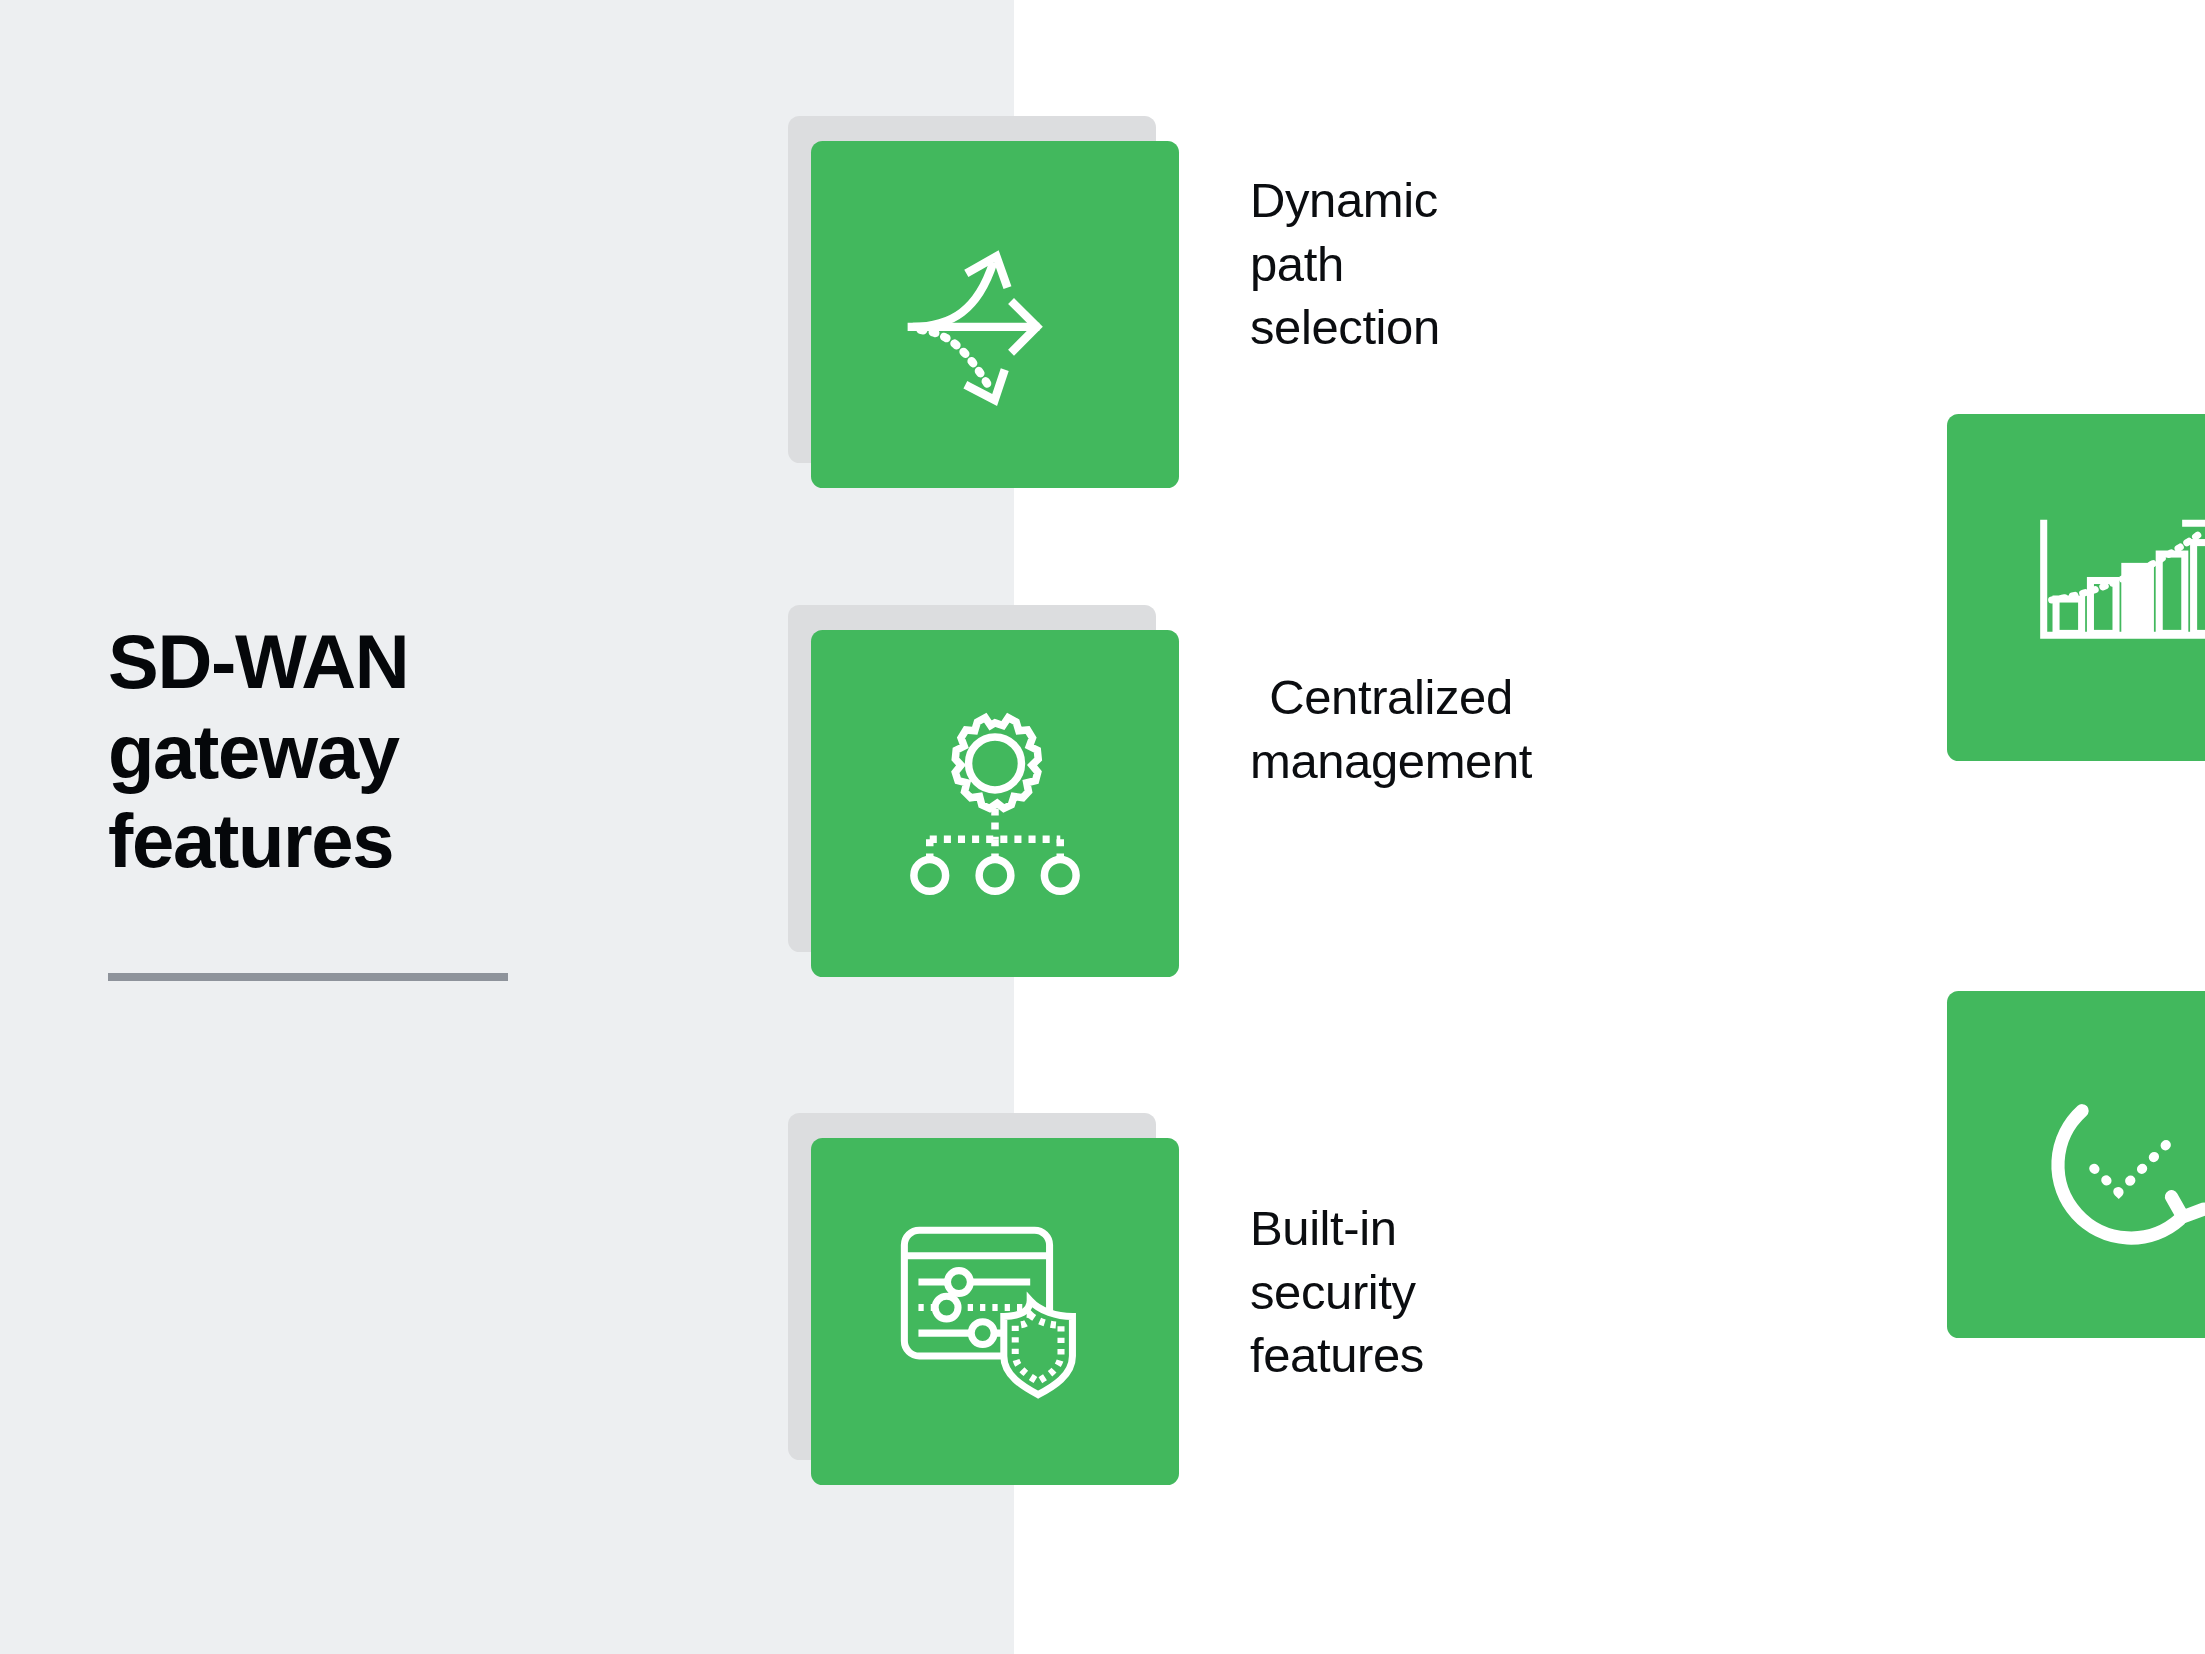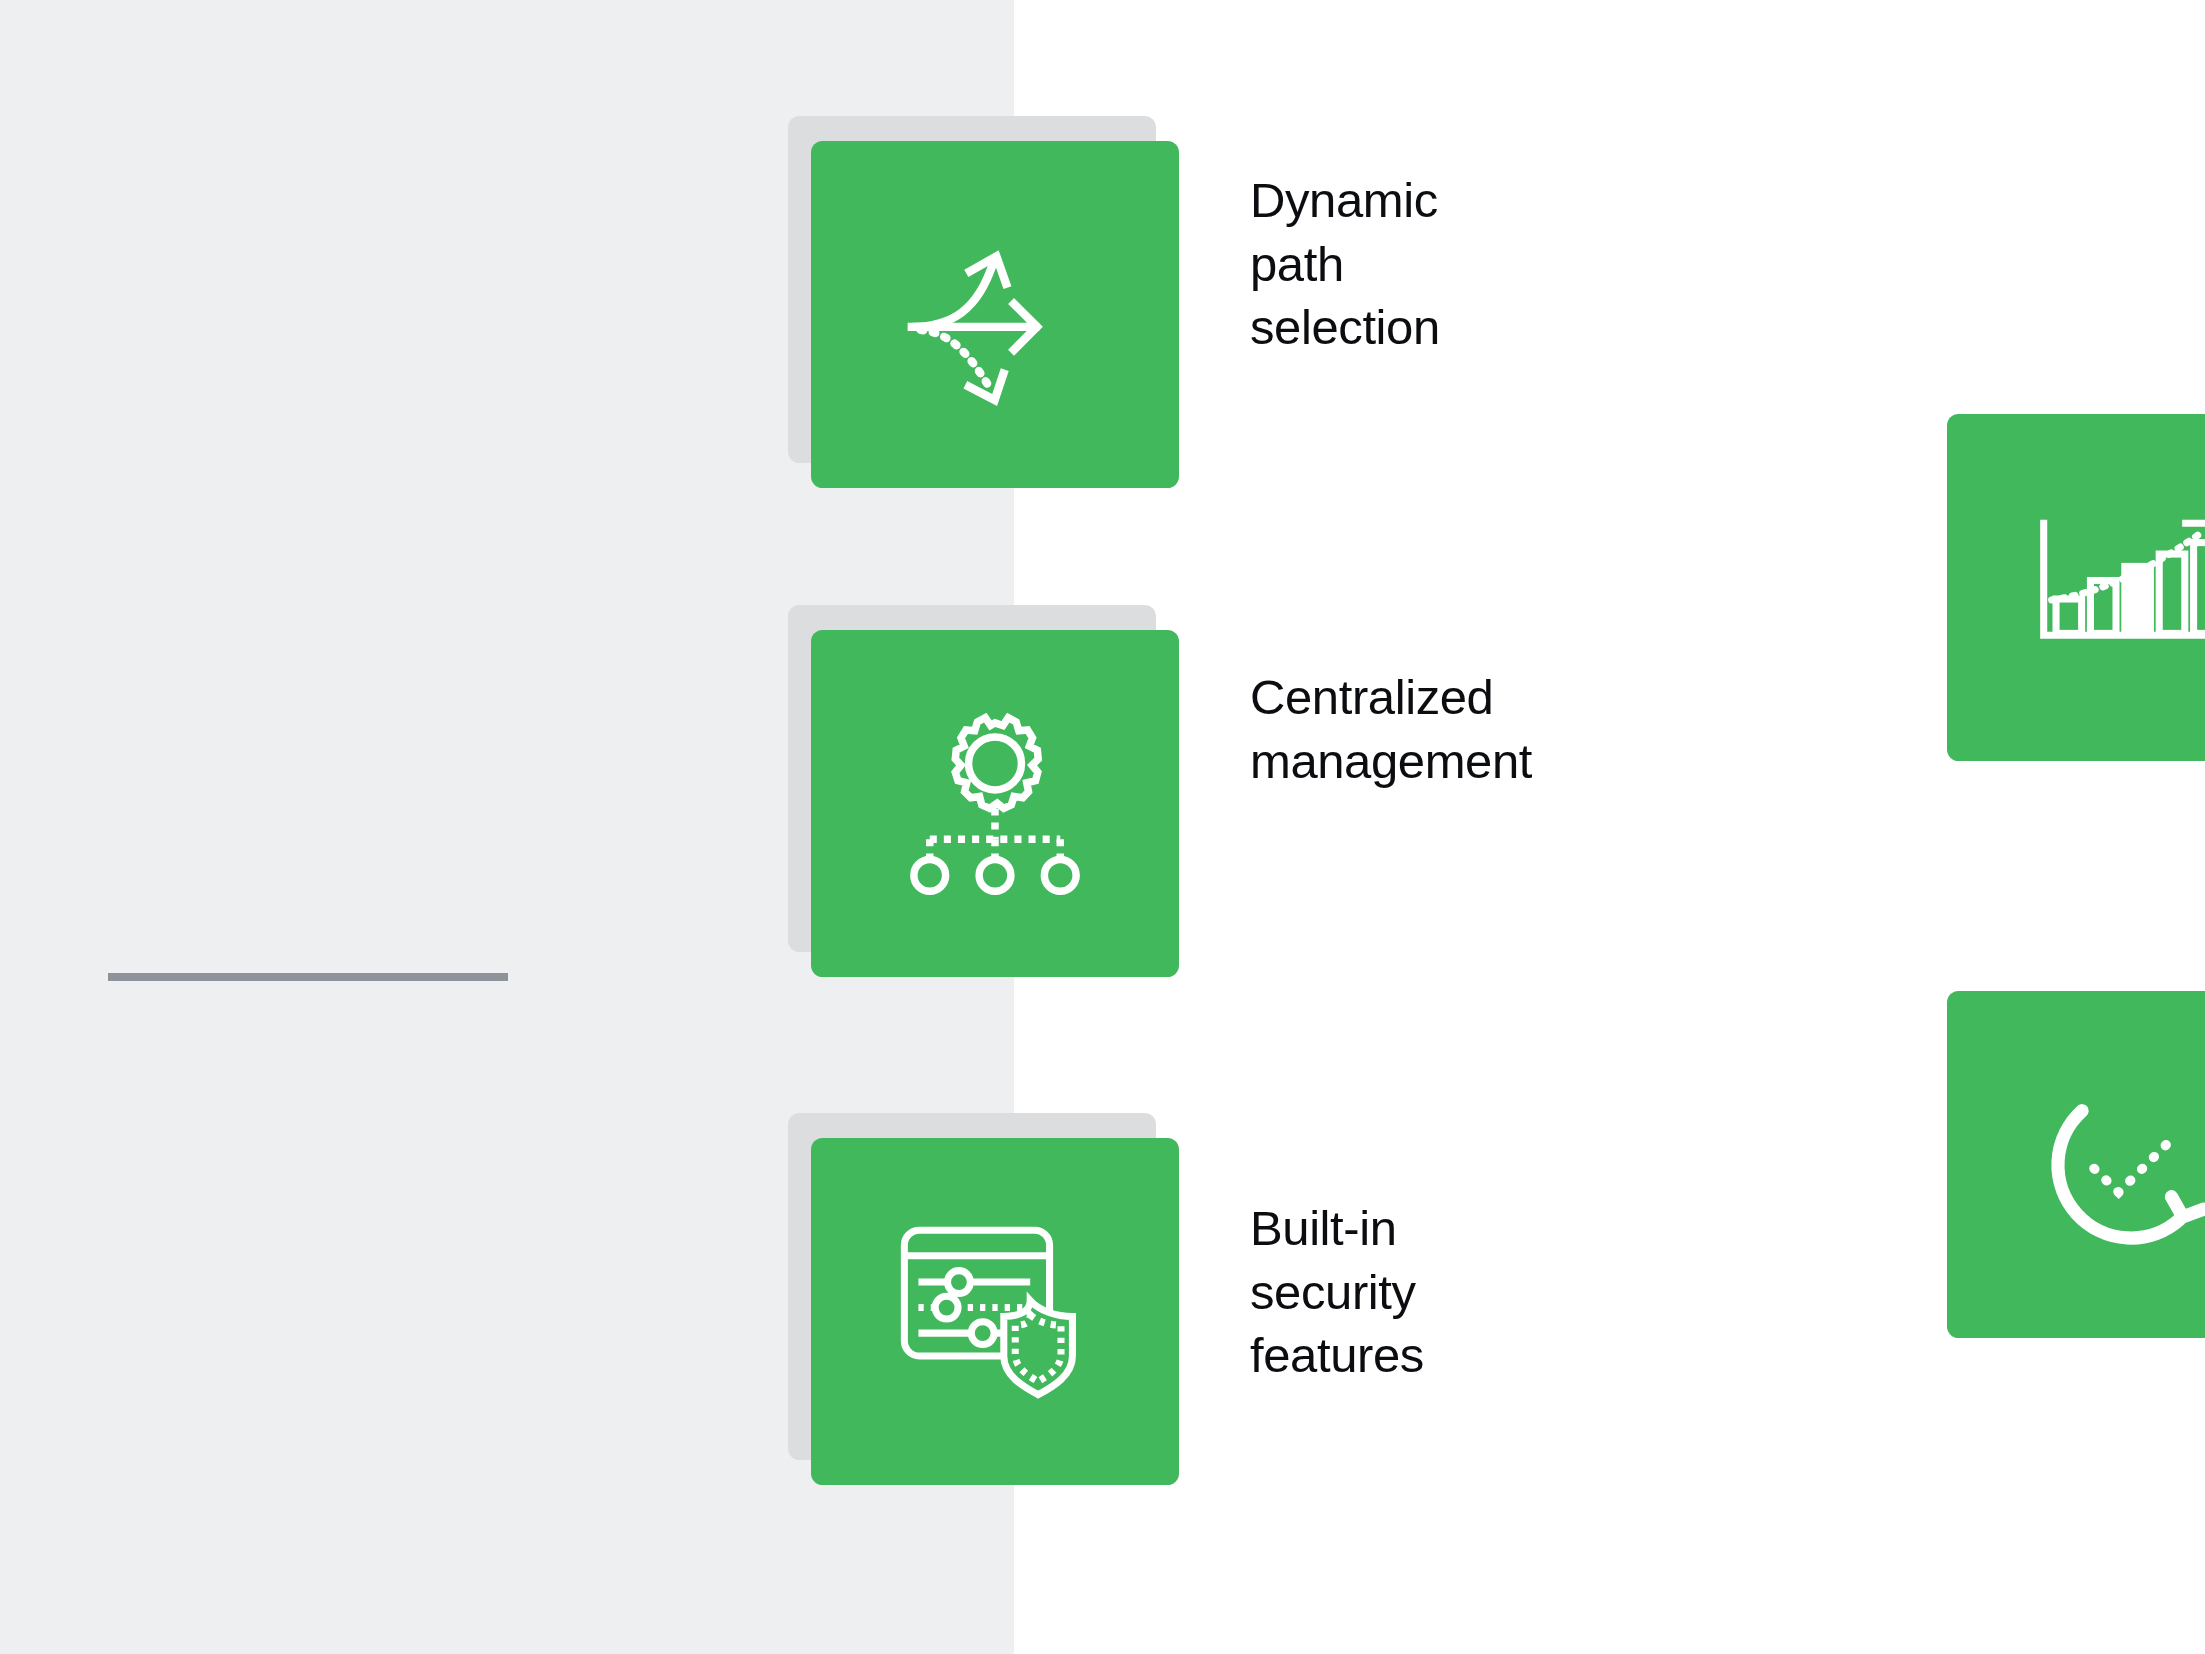--- a/index.html
+++ b/index.html
@@ -65,36 +65,41 @@
     font-weight:normal;
     letter-spacing:-0.4px;
     white-space:pre-line;
     z-index:3;
   }
 
   
   #f1{left:811px;top:141px;}
   #f1 .feature-label{left:439px;top:-12px;margin-top:40px;}
   #f2{left:811px;top:630px;}
-  #f2 .feature-label{left:439px;top:36px;}
+  #f2 .feature-label{left:439px;top:36px;text-align:center;}
   #f3{left:811px;top:1138px;}
   #f3 .feature-label{left:439px;top:27px;margin-top:32px;}
 
   
   #f4{left:1947px;top:414px;}
   #f5{left:1947px;top:991px;}
 </style>
 </head>
 <body>
 
 <div id="stage">
 
   <div class="bg-left"></div>
   <div class="bg-right"></div>
 
+  <div class="title-block">
+    <div class="title-line">SD-WAN</div>
+    <div class="title-line">gateway</div>
+    <div class="title-line">features</div>
+  </div>
   <div class="title-rule"></div>
 
   <div class="feature" id="f1">
     <div class="tile-shadow"></div>
     <div class="tile">
       <svg width="185" height="185" viewBox="0 0 420 420">
         <g fill="none" stroke="#ffffff" stroke-width="19" stroke-linecap="square">
 
           <line x1="20" y1="238" x2="300" y2="238"></line>
           <polyline points="252,186 304,238 252,290" fill="none"></polyline>

